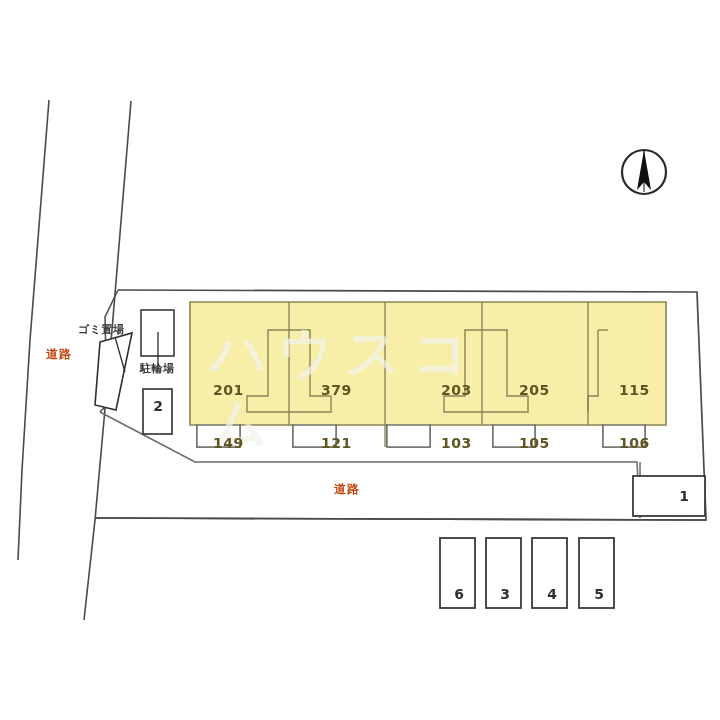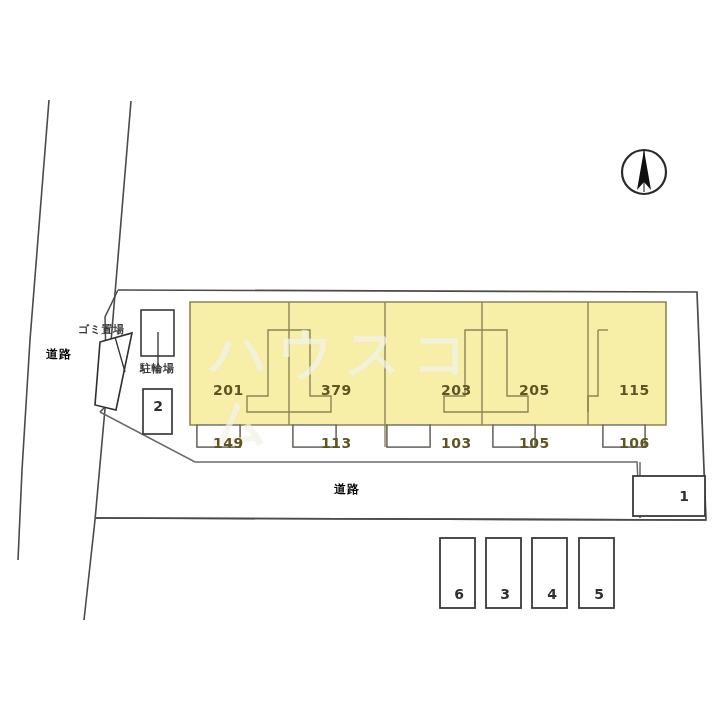--- a/index.html
+++ b/index.html
@@ -41,21 +41,21 @@
   .jp-label {
     font-size: 11px;
     font-weight: bold;
     color: #3a3a3a;
     letter-spacing: 0.5px;
     margin-left: 6px;
   }
   .jp-label-road {
     font-size: 12px;
     font-weight: bold;
-    color: #000000;
+    color: #c2410c;
     letter-spacing: 1px;
   }
   .stall-num {
     font-size: 14px;
     font-weight: bold;
     color: #2f2f2f;
     text-align: center;
   }
   .watermark {
     position: absolute;
@@ -183,21 +183,21 @@
 
   <div class="watermark">ハウスコム</div>
 
   <div class="lbl unit-label" style="left:213px; top:347px;">
     <div>201</div>
     <div>149</div>
   </div>
 
   <div class="lbl unit-label" style="left:321px; top:347px;">
     <div>379</div>
-    <div>113</div>
+    <div>121</div>
   </div>
 
   <div class="lbl unit-label" style="left:412px; top:347px;margin-left:29px;">
     <div>203</div>
     <div>103</div>
   </div>
 
   <div class="lbl unit-label" style="left:519px; top:347px;">
     <div>205</div>
     <div>105</div>

